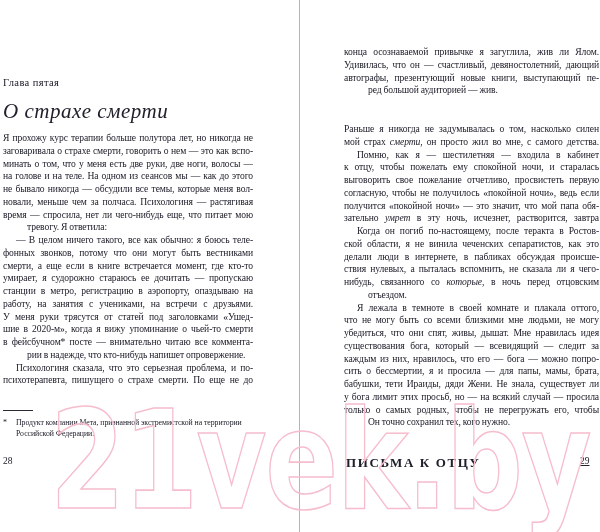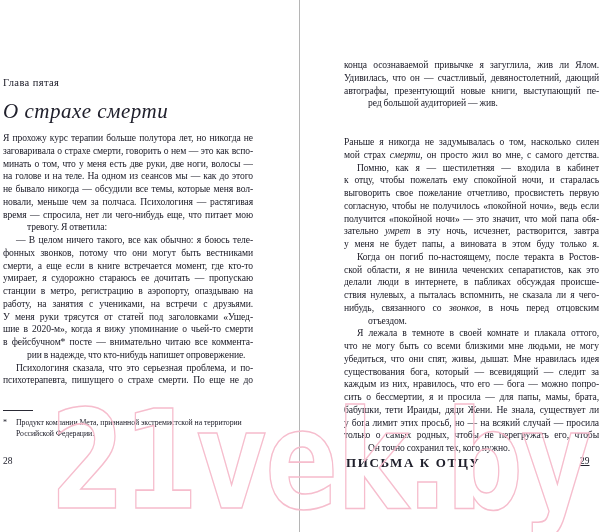--- a/index.html
+++ b/index.html
@@ -6,21 +6,21 @@
   body{
     width:600px;height:532px;position:relative;background:#ffffff;overflow:hidden;
     font-family:"Liberation Serif", serif;color:#20202c;
   }
   .gutter-line{position:absolute;left:299px;top:0;width:1px;height:532px;background:#b5b5b5;}
   .chapter-head{position:absolute;left:3px;top:56px;width:250px;}
   .chapter-label{font-size:10.5px;letter-spacing:0.4px;line-height:13px;margin-top:20px;}
   .chapter-title{font-style:italic;font-size:21px;line-height:26px;margin-top:9px;letter-spacing:0.5px;}
   .col{position:absolute;width:252px;}
   .col-left{left:3px;top:132px;width:250px;}
-  .col-right{left:344px;top:46px;width:255px;margin-top:13px;}
+  .col-right{left:344px;top:46px;width:255px;}
   .tline{
     font-size:9.6px;line-height:12.75px;height:12.75px;overflow:hidden;
     text-align:justify;text-align-last:justify;letter-spacing:-0.1px;word-spacing:-0.3px;
   }
   .tline.last{text-align-last:left;padding-left:24px;}
   .tline.indent{text-indent:13px;}
   .tline .it{font-style:italic;}
   .block.gap{margin-top:26px;}
   .footnote{position:absolute;left:3px;top:410px;width:250px;}
   .fn-rule{width:30px;border-top:1px solid #2a2a35;margin:0 0 6px 0;}
@@ -98,26 +98,25 @@
     </div>
     <div class="block gap">
       <div class="tline"><span>Раньше я никогда не задумывалась о том, насколько силен</span></div>
       <div class="tline"><span>мой страх </span><span class="it">смерти</span><span>, он просто жил во мне, с самого детства.</span></div>
       <div class="tline indent"><span>Помню, как я — шестилетняя — входила в кабинет</span></div>
       <div class="tline"><span>к отцу, чтобы пожелать ему спокойной ночи, и старалась</span></div>
       <div class="tline"><span>выговорить свое пожелание отчетливо, просвистеть первую</span></div>
       <div class="tline"><span>согласную, чтобы не получилось «покойной ночи», ведь если</span></div>
       <div class="tline"><span>получится «покойной ночи» — это значит, что мой папа обя-</span></div>
       <div class="tline"><span>зательно </span><span class="it">умрет</span><span> в эту ночь, исчезнет, растворится, завтра</span></div>
-      <div class="tline"><span>у меня не будет папы, а виновата в этом буду только я.</span></div>
       <div class="tline indent"><span>Когда он погиб по-настоящему, после теракта в Ростов-</span></div>
       <div class="tline"><span>ской области, я не винила чеченских сепаратистов, как это</span></div>
       <div class="tline"><span>делали люди в интернете, в пабликах обсуждая происше-</span></div>
       <div class="tline"><span>ствия нулевых, а пыталась вспомнить, не сказала ли я чего-</span></div>
-      <div class="tline"><span>нибудь, связанного со </span><span class="it">звонков</span><span>, в ночь перед отцовским</span></div>
+      <div class="tline"><span>нибудь, связанного со </span><span class="it">которые</span><span>, в ночь перед отцовским</span></div>
       <div class="tline last"><span>отъездом.</span></div>
       <div class="tline indent"><span>Я лежала в темноте в своей комнате и плакала оттого,</span></div>
       <div class="tline"><span>что не могу быть со всеми близкими мне людьми, не могу</span></div>
       <div class="tline"><span>убедиться, что они спят, живы, дышат. Мне нравилась идея</span></div>
       <div class="tline"><span>существования бога, который — всевидящий — следит за</span></div>
       <div class="tline"><span>каждым из них, нравилось, что его — бога — можно попро-</span></div>
       <div class="tline"><span>сить о бессмертии, я и просила — для папы, мамы, брата,</span></div>
       <div class="tline"><span>бабушки, тети Ираиды, дяди Жени. Не знала, существует ли</span></div>
       <div class="tline"><span>у бога лимит этих просьб, но — на всякий случай — просила</span></div>
       <div class="tline"><span>только о самых родных, чтобы не перегружать его, чтобы</span></div>

